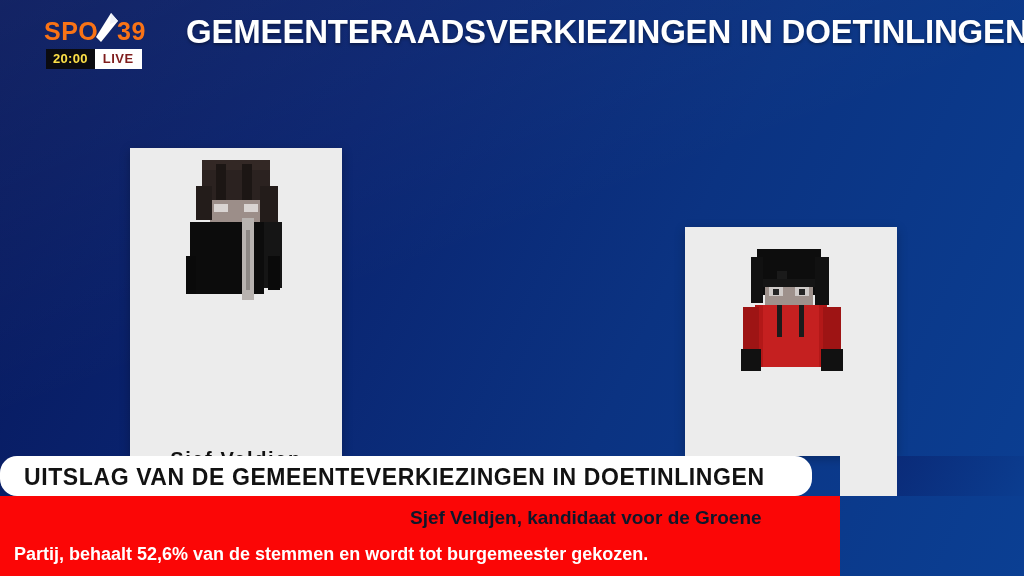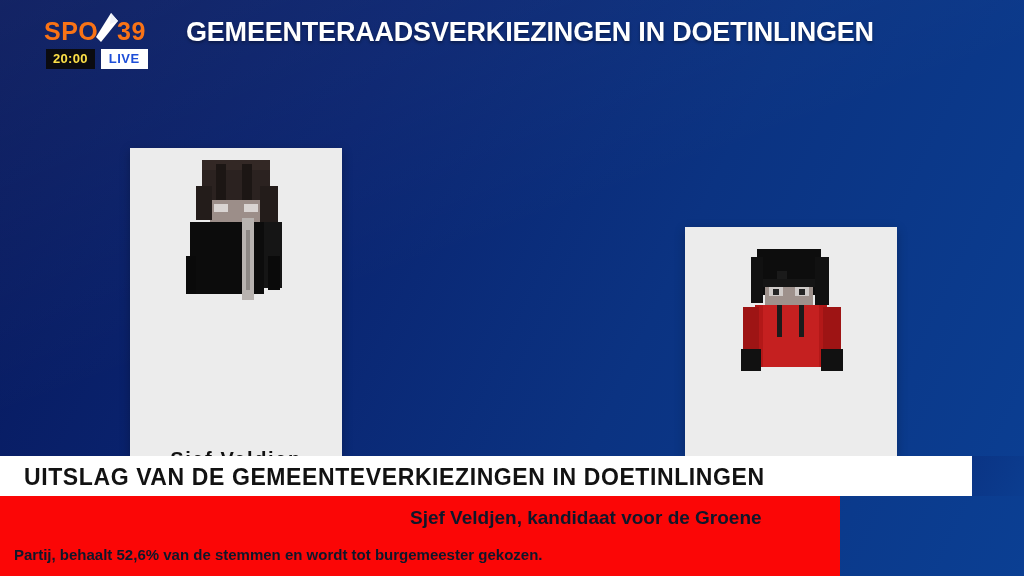--- a/index.html
+++ b/index.html
@@ -32,26 +32,26 @@
   .logo-24{position:absolute;left:73px;top:0;}
   .shuttle{
     position:absolute;left:47px;top:-4px;width:28px;height:32px;
   }
   .badges{position:absolute;left:2px;top:33px;display:flex;height:20px;}
   .badge-time{
     background:#0b0b10;color:#fde047;font-size:13px;font-weight:bold;
     padding:2px 7px;line-height:16px;letter-spacing:0.3px;
   }
   .badge-live{
-    background:#ffffff;color:#1d4ed8;font-size:13px;font-weight:bold;
-    padding:2px 8px;line-height:16px;margin-left:6px;letter-spacing:0.5px;
+    background:#ffffff;color:#7f1d1d;font-size:13px;font-weight:bold;
+    padding:2px 8px;line-height:16px;letter-spacing:0.5px;
   }
   .headline{
     position:absolute;left:186px;top:11px;width:830px;height:42px;
-    color:#ffffff;font-size:27px;font-weight:bold;letter-spacing:-0.2px;
+    color:#ffffff;font-size:33px;font-weight:bold;letter-spacing:-0.2px;
     line-height:42px;white-space:nowrap;
     text-shadow:0 2px 3px rgba(0,0,0,.35);
   }
 
   
   .card{
     position:absolute;background:#ececec;
     box-shadow:0 3px 10px rgba(0,0,0,.25);
   }
   .card .name{
@@ -69,42 +69,42 @@
   #card-2{left:685px;top:227px;width:212px;height:229px;}
 
   
   .avatar{position:absolute;}
   #avatar-1{left:46px;top:12px;width:120px;height:140px;}
   #avatar-2{left:48px;top:22px;width:118px;height:122px;}
   .px{position:absolute;}
 
   
   .result-bar{
-    position:absolute;left:0;top:456px;width:972px;height:40px;background:#ffffff;
+    position:absolute;left:0;top:456px;width:812px;height:40px;background:#ffffff;border-radius:17px;
   }
   .result-bar span{
     position:absolute;left:24px;top:8px;
     color:#121212;font-size:23px;font-weight:bold;letter-spacing:0.6px;
     white-space:nowrap;line-height:26px;
   }
   .ticker{
     position:absolute;left:0;top:496px;width:840px;height:80px;background:#fb0606;
   }
   .ticker-tag{
     position:absolute;left:14px;top:8px;height:27px;background:#000000;
     color:#ffffff;font-size:16px;font-weight:bold;letter-spacing:0.2px;
     line-height:27px;padding:0 10px;white-space:nowrap;
   }
   .ticker-line1{
     position:absolute;left:410px;top:9px;
     color:#0f172a;font-size:19px;font-weight:bold;line-height:25px;white-space:nowrap;
   }
   .ticker-line2{
     position:absolute;left:14px;top:46px;
-    color:#0f172a;font-size:15px;font-weight:bold;line-height:25px;white-space:nowrap;
+    color:#ffffff;font-size:18px;font-weight:bold;line-height:25px;white-space:nowrap;
   }
   .side-panel{
     position:absolute;left:840px;top:496px;width:184px;height:80px;
     background:linear-gradient(120deg,#0d1f63 0%,#0f2f7d 100%);
   }
   .side-panel span{
     position:absolute;left:12px;top:6px;width:160px;
     color:#ffffff;font-size:17px;font-weight:bold;font-style:italic;
     line-height:24px;
   }

